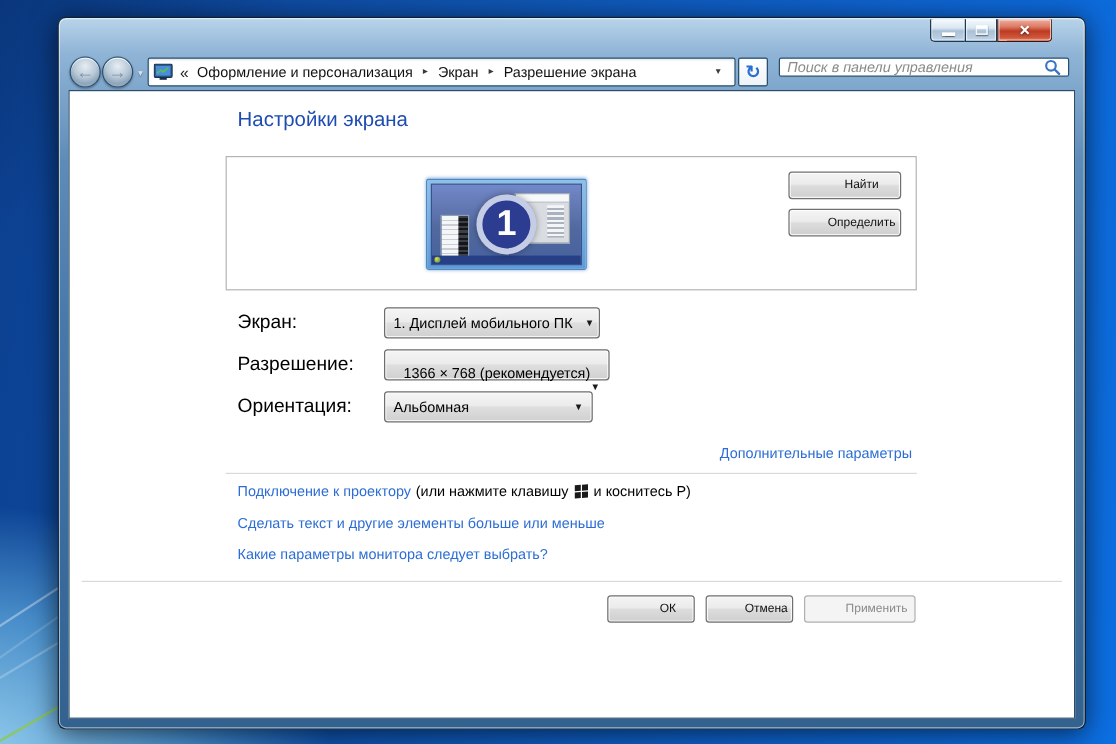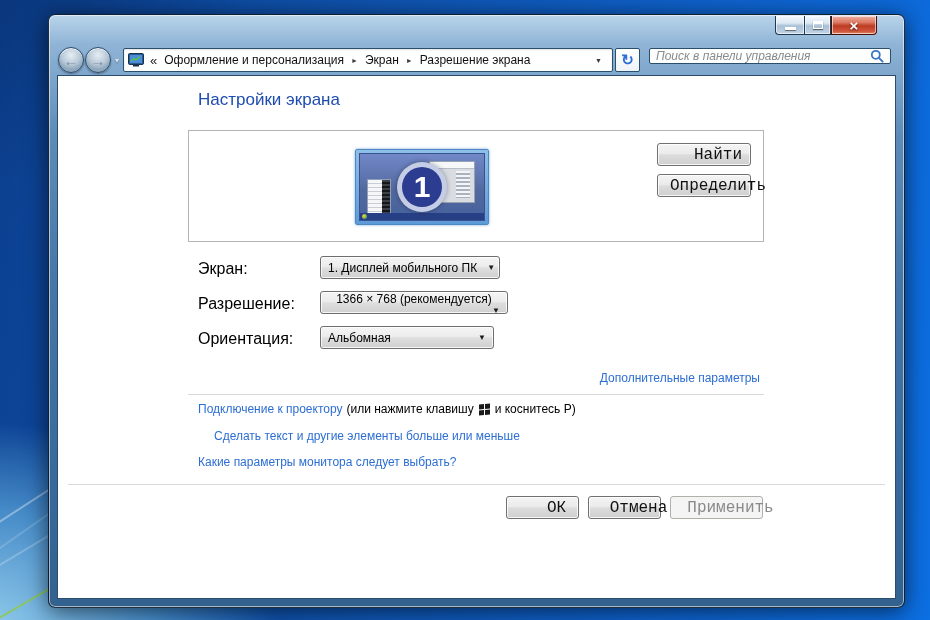--- a/index.html
+++ b/index.html
@@ -137,52 +137,52 @@
     width:50px; height:50px; border-radius:50%;
     background:#2c3c90; border:5px solid rgba(235,241,250,.8);
     box-shadow:0 0 5px rgba(0,0,0,.35);
     display:flex; align-items:center; justify-content:center;
     color:#fff; font-size:30px; font-weight:bold;
   }
 
   .btn{
     position:absolute; height:23px; border:1px solid #707070; border-radius:3px;
     background:linear-gradient(#f4f4f4 0%, #ebebeb 45%, #dcdcdc 52%, #cfcfcf 100%);
-    font-family:Liberation Mono, monospace; font-size:16px; color:#111;
+    font-family:Liberation Sans, sans-serif; font-size:10px; color:#111;
     display:flex; align-items:center; justify-content:center; cursor:default;
     box-shadow:inset 0 0 0 1px rgba(255,255,255,.8);
     padding-left:28px;
   }
   .btn.disabled{ background:#f4f4f4; border-color:#b2aeaa; color:#8a8a8a; box-shadow:none; }
   .btn-find{ left:468px; top:12px; width:94px; }
   .btn-identify{ left:468px; top:43px; width:94px; }
 
   .field-row{ position:absolute; left:0; width:100%; height:24px; }
   .field-row .flabel{ position:absolute; left:140px; top:4px; font-size:16px; color:#000; }
   .combo{
     position:absolute; left:262px; top:0; height:23px;
     border:1px solid #6e6e6e; border-radius:3px;
     background:linear-gradient(#f5f5f5 0%, #ececec 45%, #dedede 52%, #d0d0d0 100%);
-    display:flex; align-items:center; padding:0 7px; font-size:12px; color:#000;
+    display:flex; align-items:center; padding:12px 7px; font-size:12px; color:#000;
     box-shadow:inset 0 0 0 1px rgba(255,255,255,.8); cursor:default; white-space:nowrap;
   }
   .combo .arrow{ margin-left:auto; padding-left:10px; font-size:8px; color:#1a1a1a; }
   .row-screen{ top:180px; } .row-res{ top:215px; } .row-orient{ top:250px; }
   .row-screen .combo{ width:180px; } .row-res .combo{ width:188px;flex-direction:column; } .row-orient .combo{ width:174px; }
 
   a.link{ color:#2d6ed4; text-decoration:none; font-size:12px; cursor:pointer; }
   .advanced-link{ position:absolute; top:295px; right:135px; }
   .sep1{ position:absolute; left:130px; top:318px; width:576px; height:1px; background:#d9d9d9; }
   .sep2{ position:absolute; left:10px; right:10px; top:408px; height:1px; background:#d9d9d9; }
 
   .projector-row{ position:absolute; left:140px; top:326px; display:flex; align-items:center; gap:4px; font-size:12px; color:#000;}
   .winkey{ display:inline-flex; margin:0 1px; transform:skewY(-4deg); }
   .winkey div{ display:grid; grid-template-columns:5px 5px; grid-template-rows:5px 5px; gap:1px; }
   .winkey div span{ background:#1a1a1a; display:block; }
-  .maketext-link{ position:absolute; left:140px; top:353px;margin-left:16px; }
+  .maketext-link{ position:absolute; left:140px; top:353px; }
   .which-link{ position:absolute; left:140px; top:379px; }
 
   .btn-ok{ left:448px; top:420px; width:73px; }
   .btn-cancel{ left:530px; top:420px; width:73px; }
   .btn-apply{ left:612px; top:420px; width:93px; }
 </style>
 </head>
 <body>
 
 <div class="screen">

